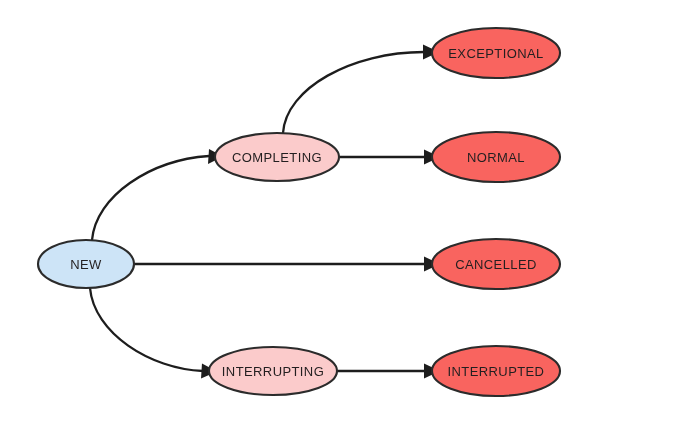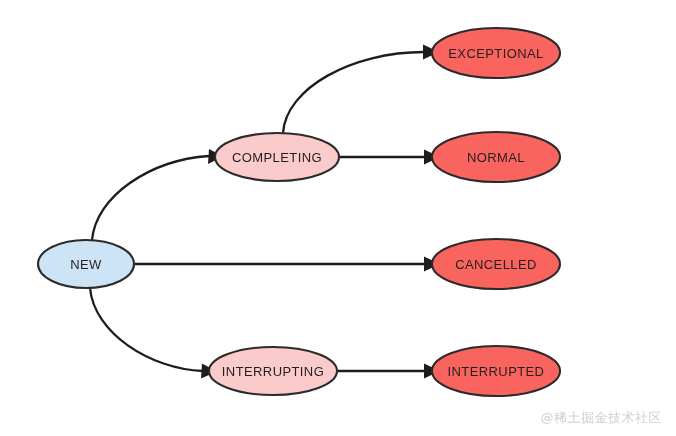--- a/index.html
+++ b/index.html
@@ -133,15 +133,14 @@
       </g>
 
       <g>
         <ellipse class="node-ellipse" cx="496" cy="371" rx="64" ry="25" fill="#f9645f"></ellipse>
         <text class="node-label" x="496" y="371.5">INTERRUPTED</text>
       </g>
 
     </g>
   </svg>
 
-  <div class="watermark">@稀土掘金技术社区</div>
 
 </div>
 
 </body></html>

